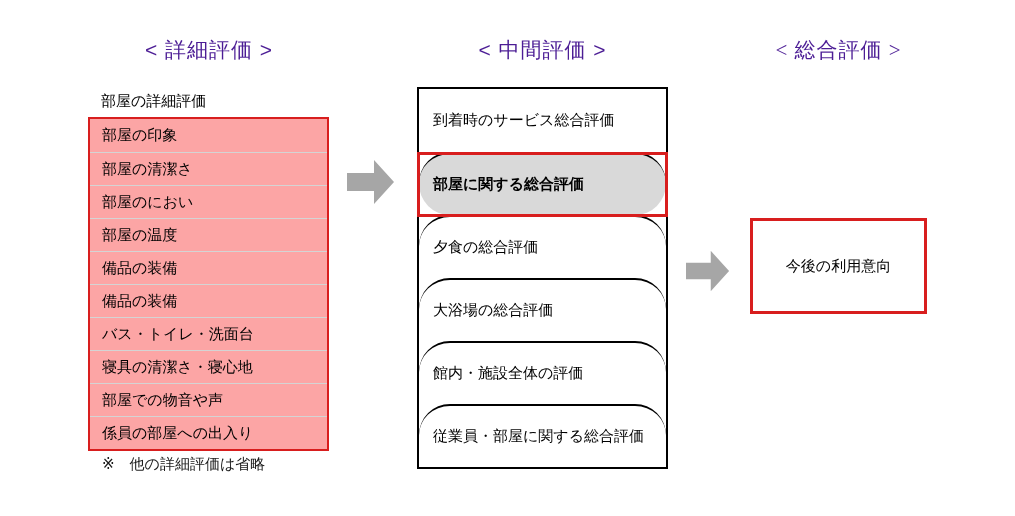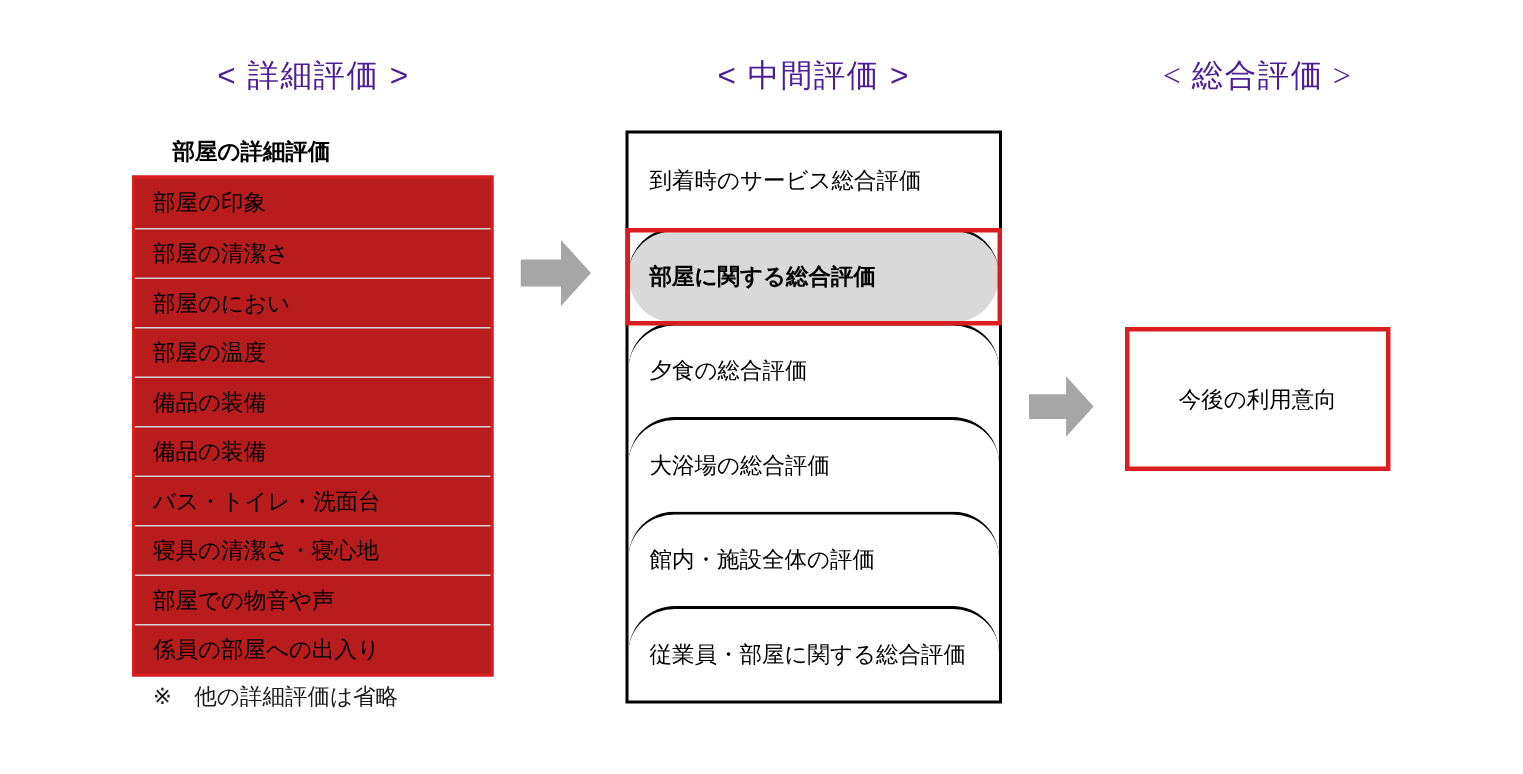--- a/index.html
+++ b/index.html
@@ -14,25 +14,25 @@
   
   .col-header {
     font-size:21px; letter-spacing:1px; text-align:center; color:#4c1d95;
   }
   #hdr-detailed   { left:88px;  top:36px; width:242px; }
   #hdr-intermediate { left:417px; top:36px; width:251px; }
   #hdr-overall    { left:750px; top:36px; width:177px;font-family:Liberation Serif, serif; }
 
   
   .detail-title {
-    left:115px; top:92px; font-size:15px; font-weight:bold;
+    left:101px; top:92px; font-size:15px; font-weight:normal;
   }
   .detail-list {
     left:88px; top:117px; width:241px;
-    border:2px solid #d81e1e; background:#b91c1c;
+    border:2px solid #d81e1e; background:#fca5a5;
   }
   .detail-row {
     height:33px; display:flex; align-items:center;
     padding-left:12px; font-size:15px; white-space:nowrap;
   }
   .detail-row + .detail-row { border-top:1px solid #d4d4d4; }
   .detail-note {
     left:102px; top:455px; font-size:15px; color:#1a1a1a; white-space:pre;
   }
 

